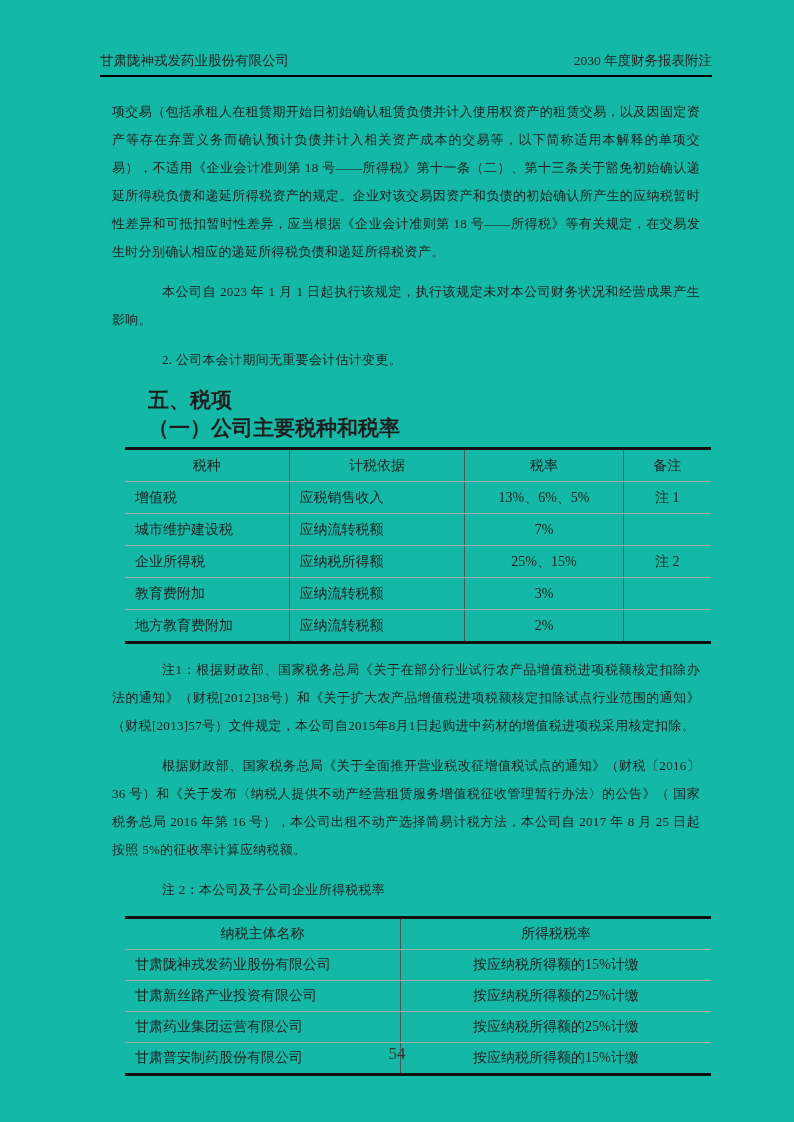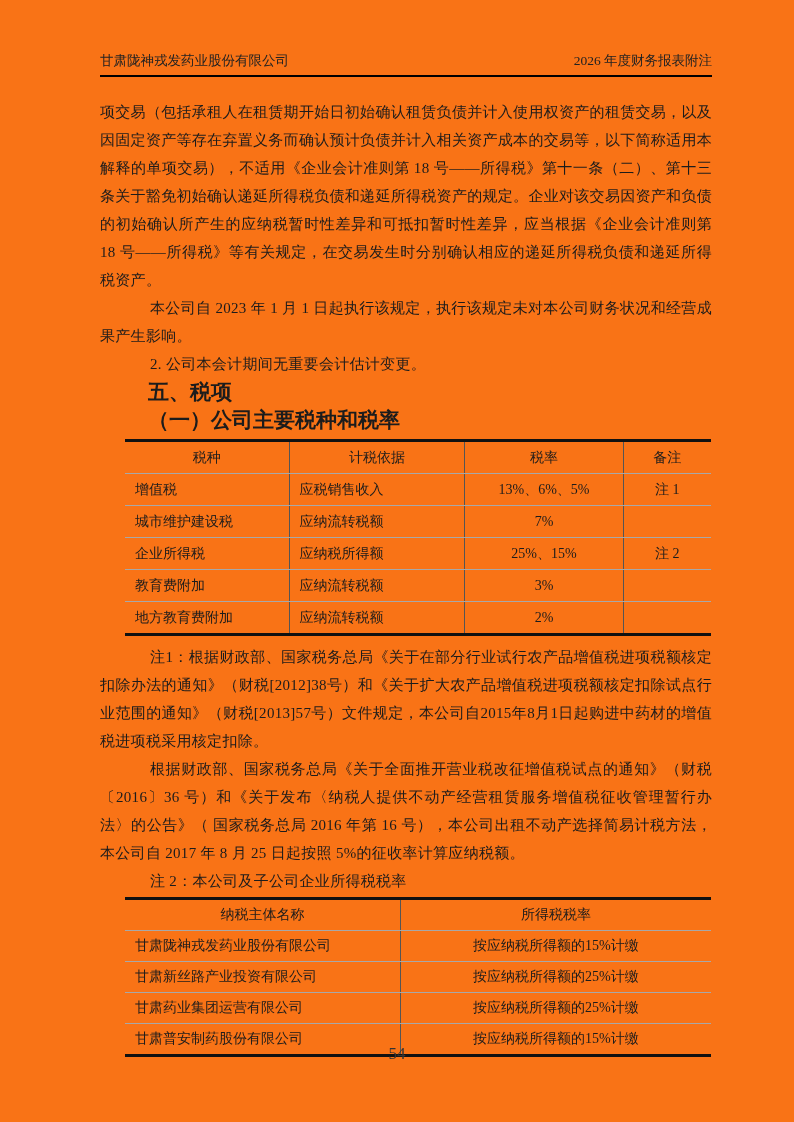--- a/index.html
+++ b/index.html
@@ -4,43 +4,43 @@
 <style>
   html, body {
     margin: 0;
     padding: 0;
     background: #ffffff;
   }
   .page {
     position: relative;
     width: 794px;
     height: 1122px;
-    background: #f97316;
+    background: #14b8a6;
     font-family: "Liberation Serif", "DejaVu Serif", serif;
     color: #1c1c1c;
     overflow: hidden;
   }
   .content {
     position: absolute;
     left: 100px;
     top: 52px;
     width: 612px;
   }
   .page-header {
     display: flex;
     justify-content: space-between;
     align-items: baseline;
     font-size: 13.5px;
     color: #222222;
     border-bottom: 2px solid #000000;
     padding-bottom: 5px;
   }
   .para {
-    margin: 0;
-    font-size: 15px;
+    margin: 12px;
+    font-size: 13px;
     line-height: 28px;
     text-align: justify;
     letter-spacing: 0.3px;
   }
   .first-para { margin-top: 21px; }
   .indent { text-indent: 50px; }
   .heading {
     margin: 0;
     font-size: 21px;
     line-height: 28px;
@@ -96,21 +96,21 @@
   }
 </style>
 </head>
 <body>
 
 <div class="page">
   <div class="content">
 
     <div class="page-header">
       <span>甘肃陇神戎发药业股份有限公司</span>
-      <span>2026 年度财务报表附注</span>
+      <span>2030 年度财务报表附注</span>
     </div>
 
     <p class="para first-para">项交易（包括承租人在租赁期开始日初始确认租赁负债并计入使用权资产的租赁交易，以及因固定资产等存在弃置义务而确认预计负债并计入相关资产成本的交易等，以下简称适用本解释的单项交易），不适用《企业会计准则第 18 号——所得税》第十一条（二）、第十三条关于豁免初始确认递延所得税负债和递延所得税资产的规定。企业对该交易因资产和负债的初始确认所产生的应纳税暂时性差异和可抵扣暂时性差异，应当根据《企业会计准则第 18 号——所得税》等有关规定，在交易发生时分别确认相应的递延所得税负债和递延所得税资产。</p>
     <p class="para indent">本公司自 2023 年 1 月 1 日起执行该规定，执行该规定未对本公司财务状况和经营成果产生影响。</p>
     <p class="para indent">2. 公司本会计期间无重要会计估计变更。</p>
 
     <h3 class="heading">五、税项</h3>
     <h4 class="heading">（一）公司主要税种和税率</h4>
 
     <table class="tax-table">

